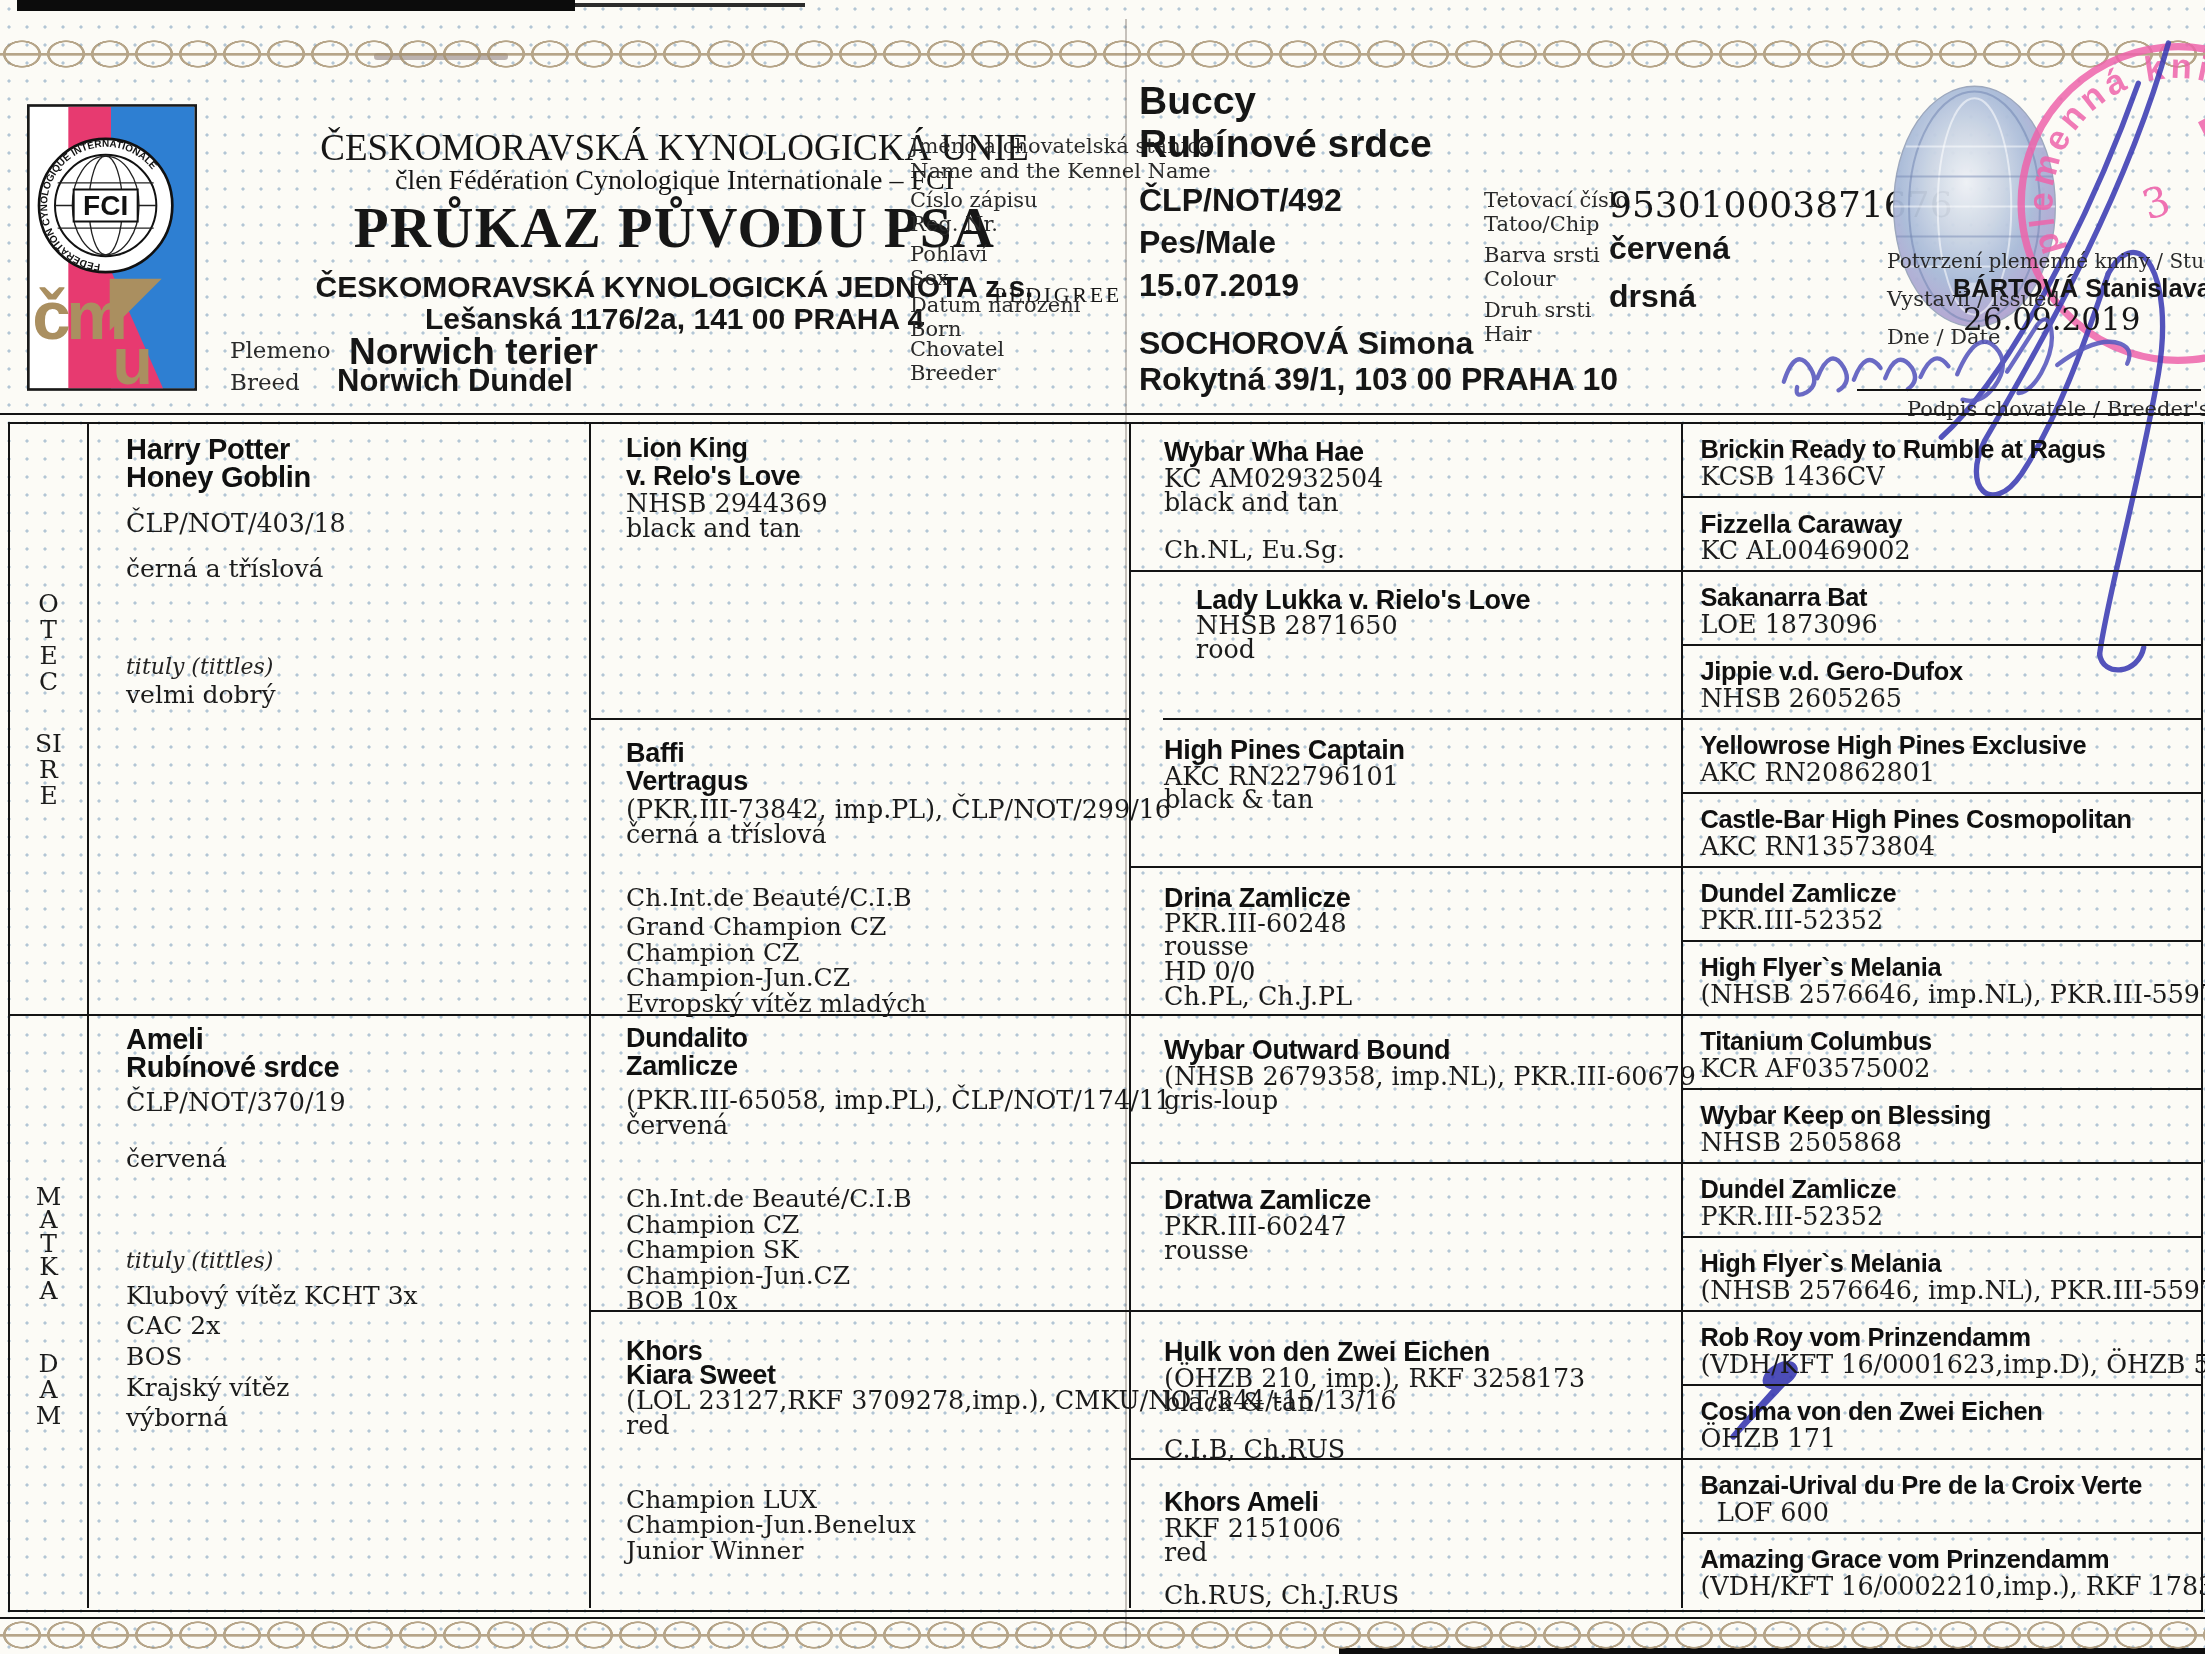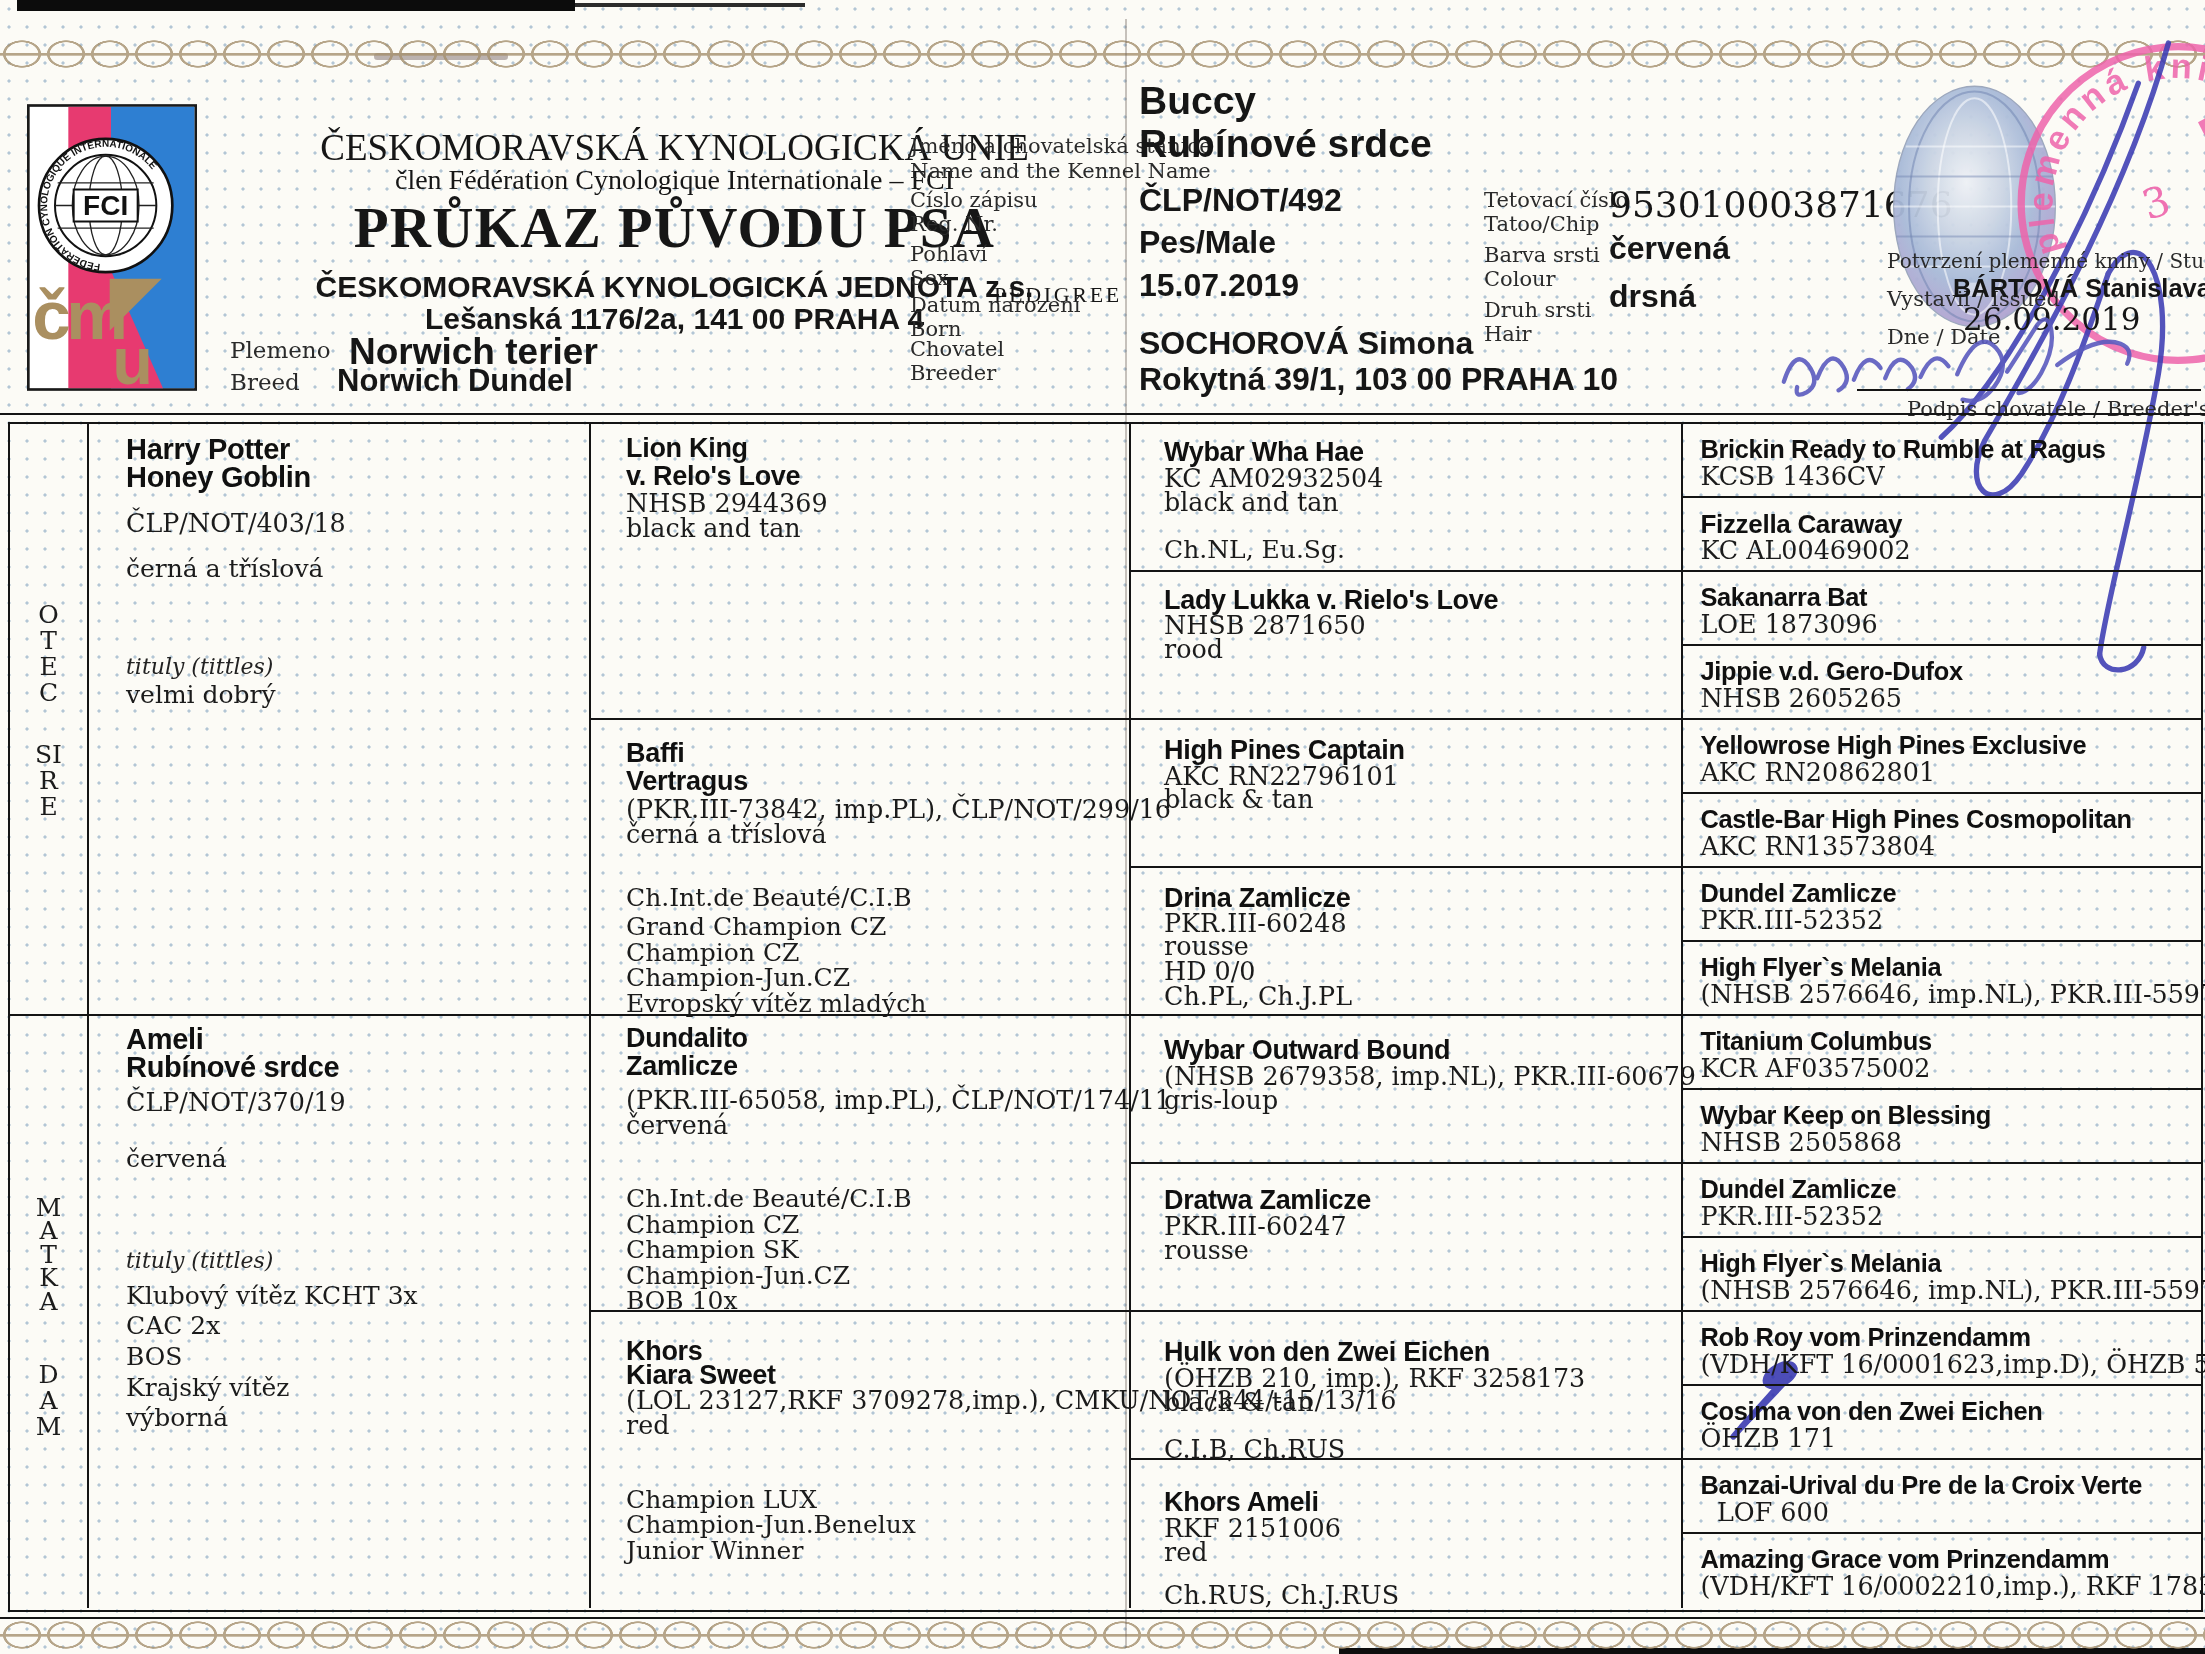--- a/index.html
+++ b/index.html
@@ -37,21 +37,21 @@
   .cell{position:relative;border-right:2px solid #141414;border-bottom:2px solid #141414;}
   .cell.noB{border-bottom:none;}
   .cell.noR{border-right:none;}
   .ln{position:absolute;white-space:nowrap;z-index:4;}
   .nm{font-family:"Liberation Sans",sans-serif;font-weight:bold;font-size:27px;letter-spacing:-0.3px;color:#101010;}
   .nm1{font-size:29px;}
   .rg{font-family:"DejaVu Serif",serif;font-size:25.4px;color:#1b1b1b;}
   .tt{font-family:"DejaVu Serif",serif;font-size:25px;color:#1b1b1b;}
   .itl{font-family:"DejaVu Serif",serif;font-style:italic;font-size:22px;color:#222;}
   .vletters{
-    position:absolute;left:0;right:0;margin:12px auto;width:31px;
+    position:absolute;left:0;right:0;margin:1px auto;width:31px;
     font-family:"DejaVu Serif",serif;font-size:25px;line-height:26px;
     word-break:break-all;text-align:center;color:#1b1b1b;
   }
   .vl5{line-height:23.4px;}
 </style>
 </head>
 <body>
 
 <div class="abs" style="left:16.7px;top:0;width:558px;height:10.7px;background:#0c0c0c;"></div>
 <div class="abs" style="left:575px;top:2.7px;width:230px;height:4px;background:#2c2c2c;"></div>
@@ -241,21 +241,21 @@
     <div class="ln tt" style="left:35px;top:243px;">Champion-Jun.CZ</div>
     <div class="ln tt" style="left:35px;top:269px;">Evropský vítěz mladých</div>
   </div>
 
   <div class="cell" style="grid-column:4;grid-row:1/span 2;">
     <div class="ln nm" style="left:33px;top:13.4px;">Wybar Wha Hae</div>
     <div class="ln rg" style="left:33px;top:39px;">KC AM02932504</div>
     <div class="ln rg" style="left:33px;top:63px;">black and tan</div>
     <div class="ln tt" style="left:33px;top:111px;">Ch.NL, Eu.Sg.</div>
   </div>
-  <div class="cell" style="grid-column:4;grid-row:3/span 2;">
+  <div class="cell" style="grid-column:4;grid-row:3/span 2;margin-left:32px;">
     <div class="ln nm" style="left:33px;top:13.4px;">Lady Lukka v. Rielo's Love</div>
     <div class="ln rg" style="left:33px;top:38px;">NHSB 2871650</div>
     <div class="ln rg" style="left:33px;top:62px;">rood</div>
   </div>
   <div class="cell" style="grid-column:4;grid-row:5/span 2;">
     <div class="ln nm" style="left:33px;top:15.4px;">High Pines Captain</div>
     <div class="ln rg" style="left:33px;top:41px;">AKC RN22796101</div>
     <div class="ln rg" style="left:33px;top:64px;">black &amp; tan</div>
   </div>
   <div class="cell" style="grid-column:4;grid-row:7/span 2;">

